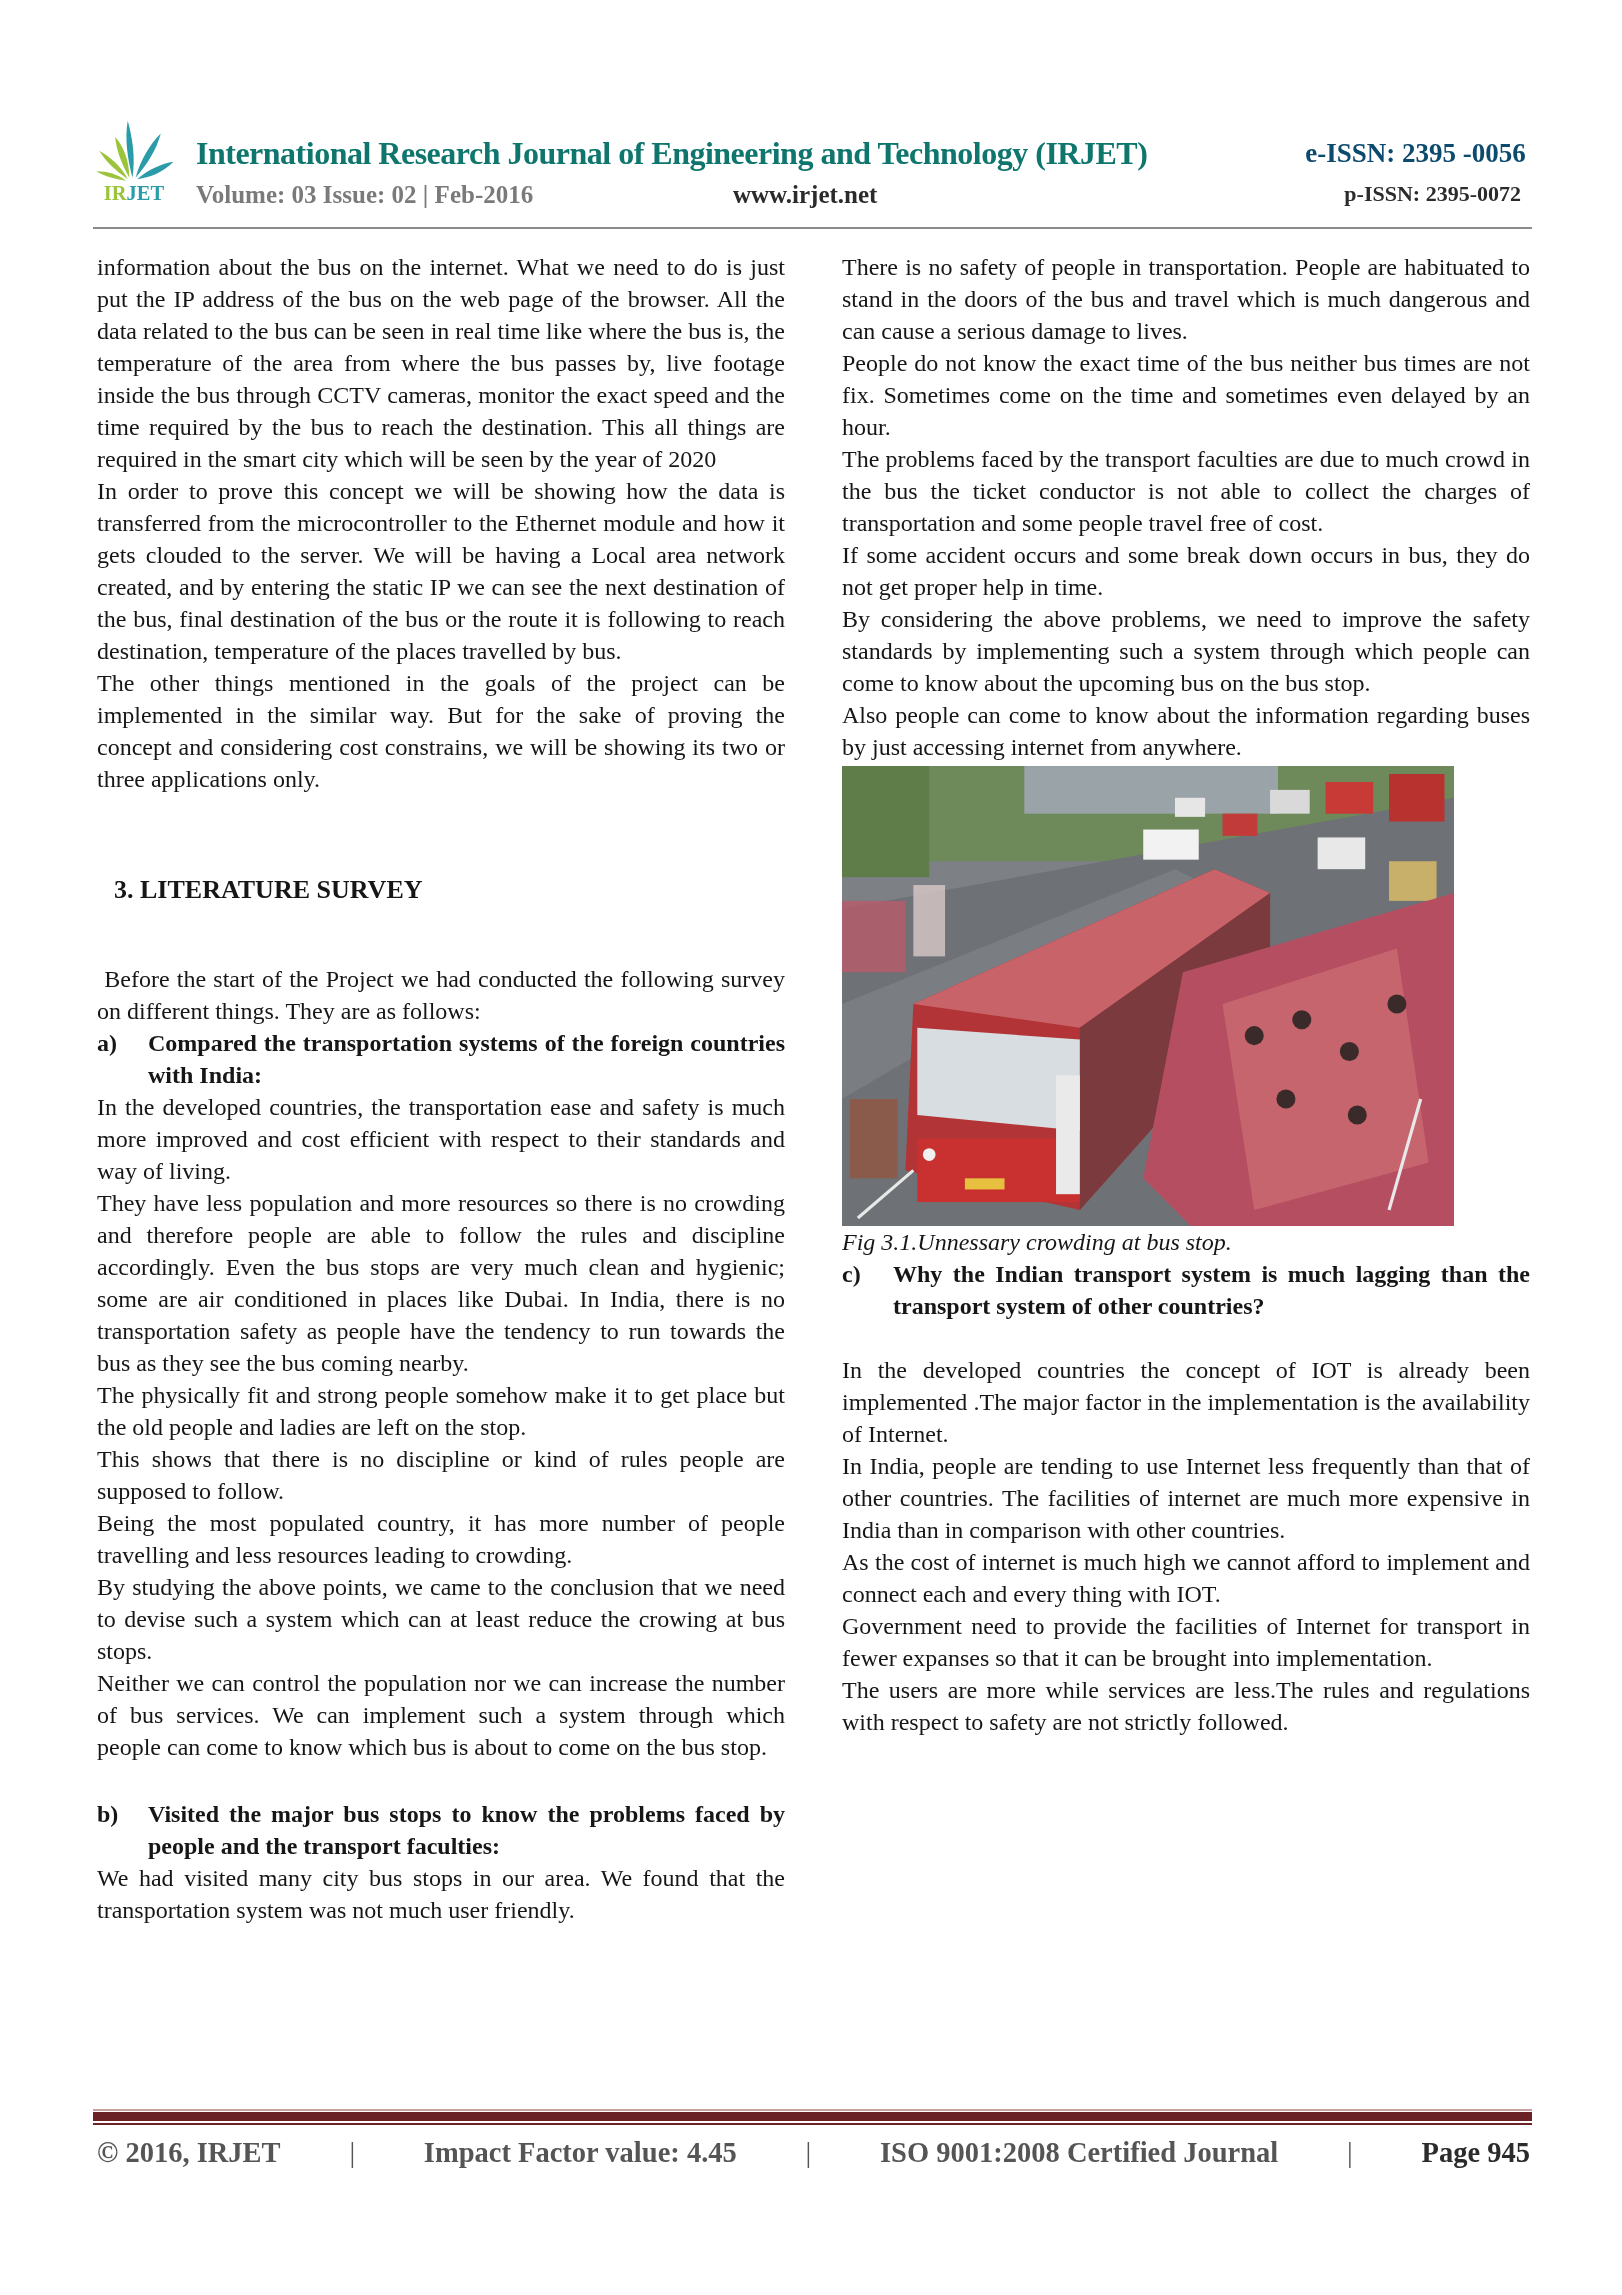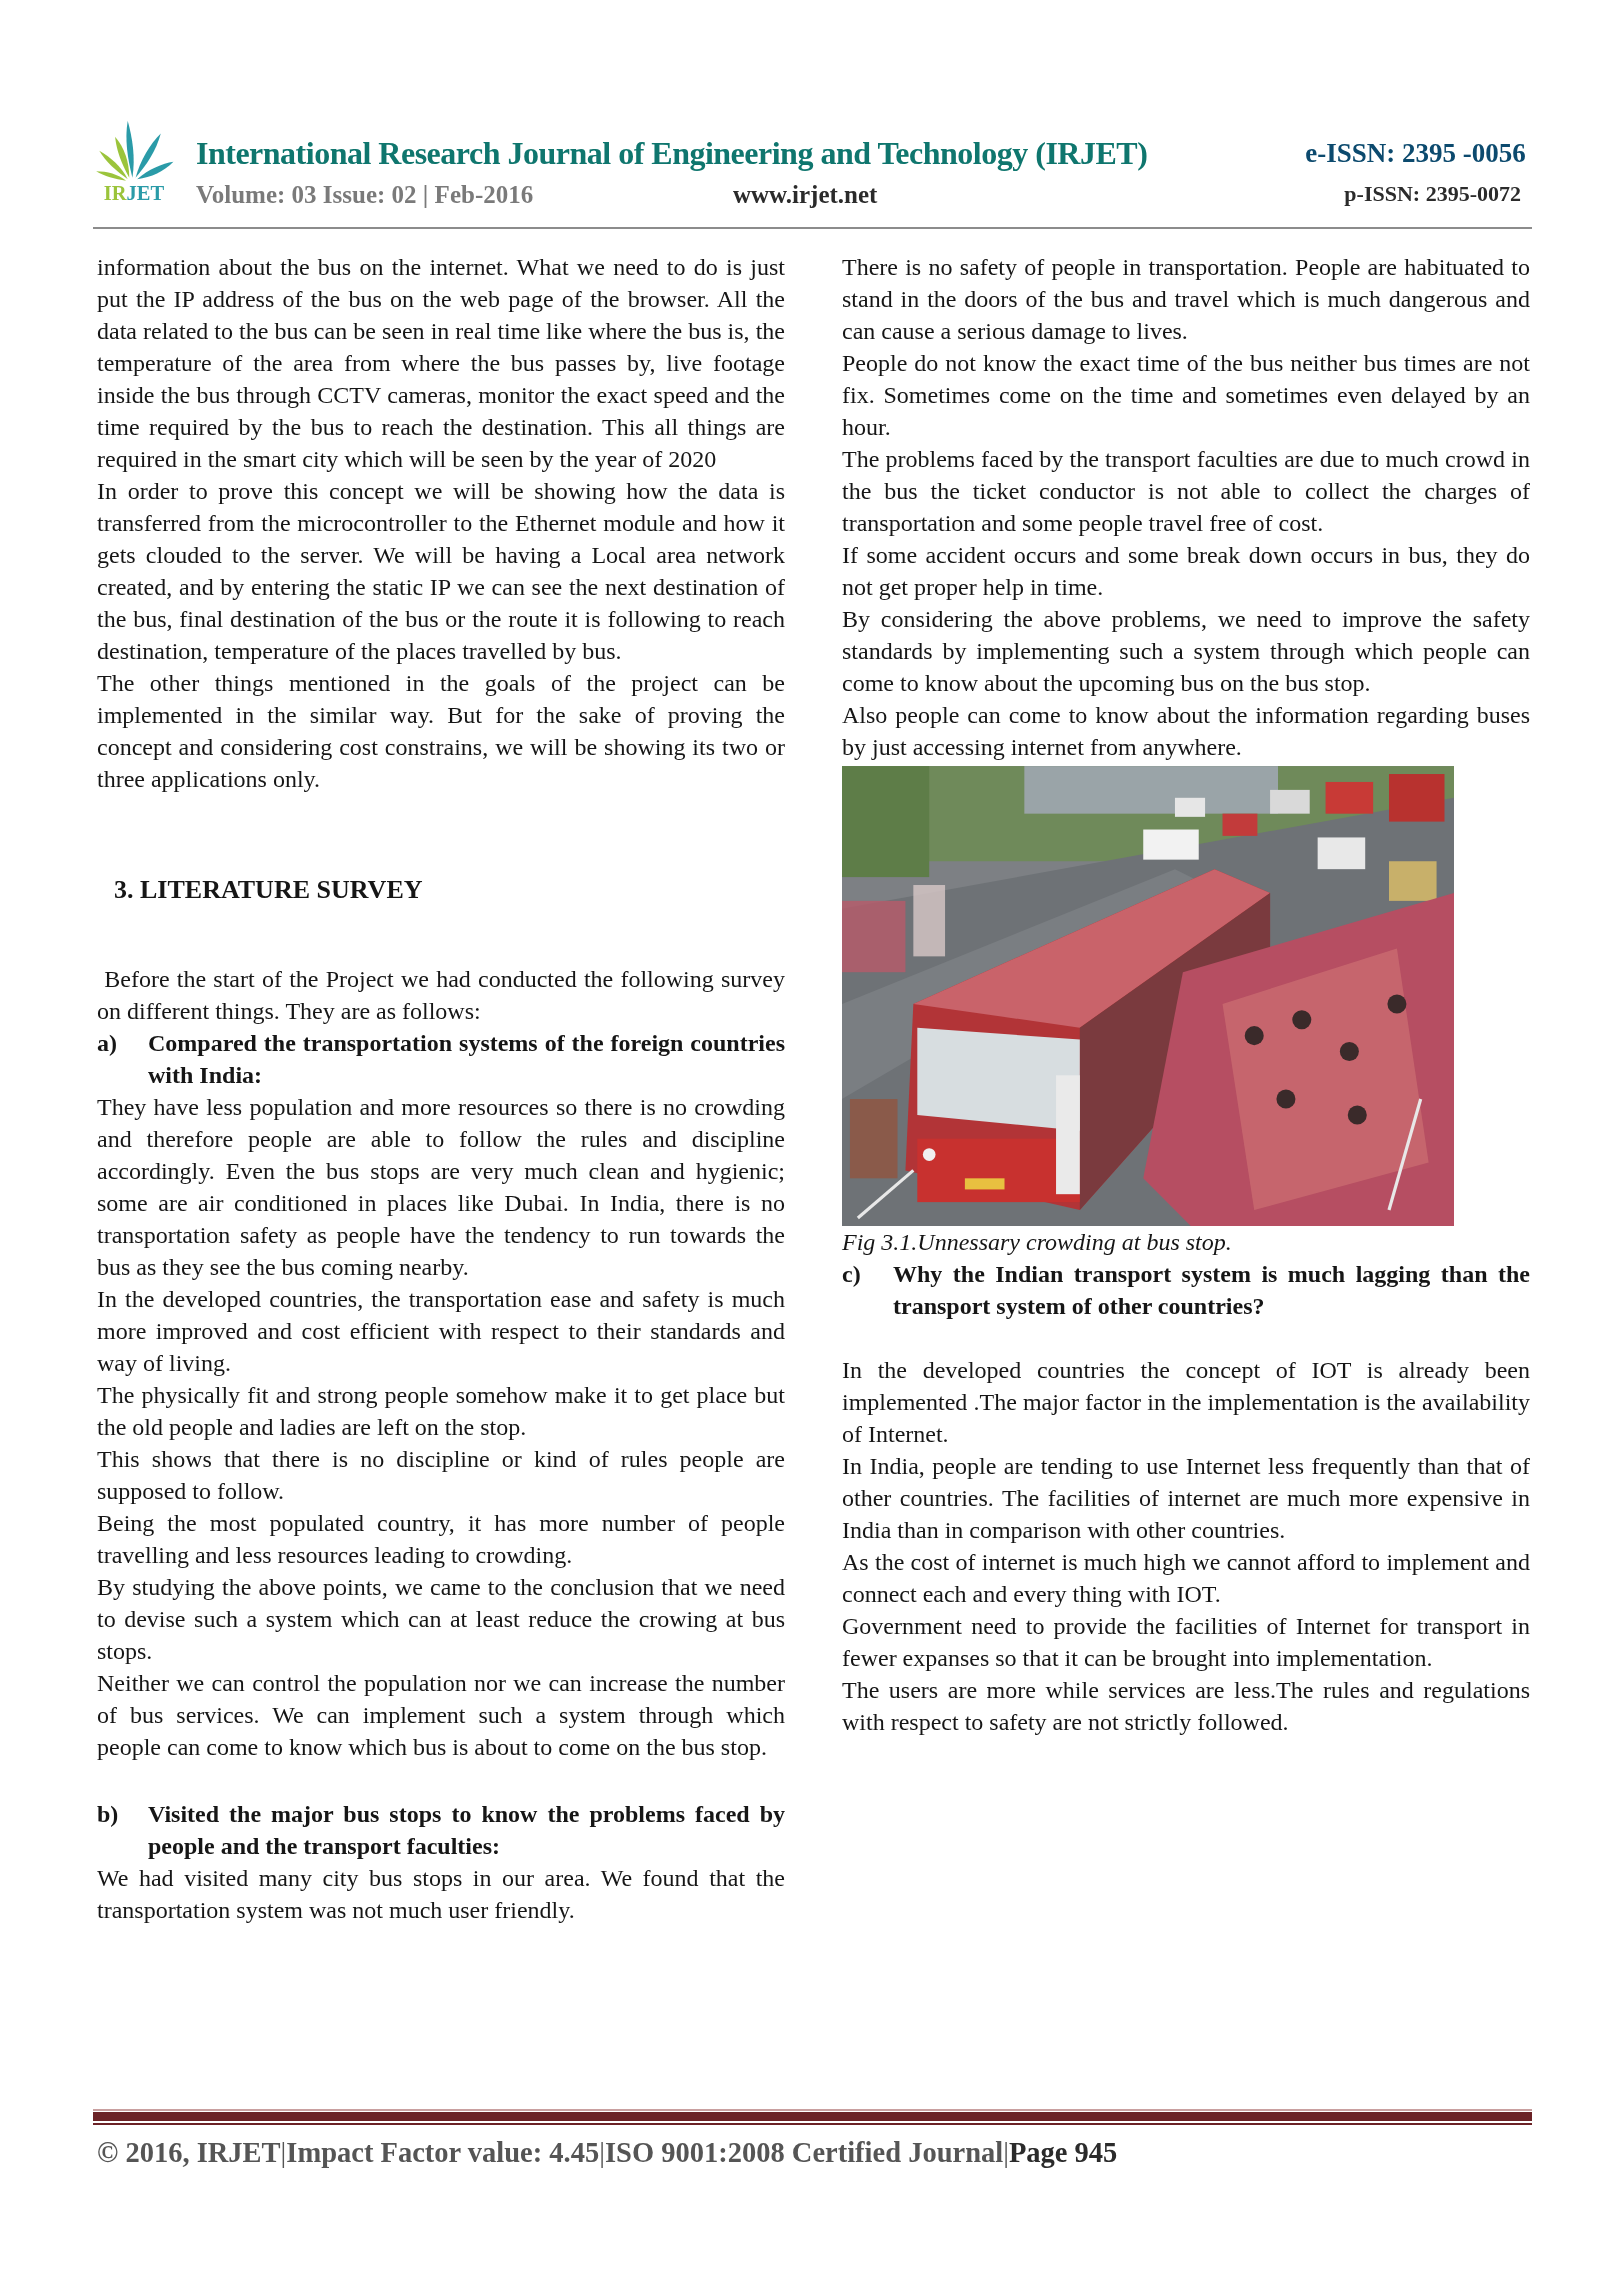--- a/index.html
+++ b/index.html
@@ -38,21 +38,21 @@
   .gap-m { height: 35px; }
   .figure { width: 612px; height: 460px; margin: 3.2px 0 0 0; position: relative; overflow: hidden; }
   .caption { font-style: italic; margin-top: 30px; }
   
   .footer-rule-top { position: absolute; left: 93px; top: 2109px; width: 1439px; height: 1.6px; background: #c9a0a0; }
   .footer-rule { position: absolute; left: 93px; top: 2112px; width: 1439px; height: 8.7px; background: #6b2226; }
   .footer-rule-bot { position: absolute; left: 93px; top: 2123px; width: 1439px; height: 2.4px; background: #6b2226; }
   .footer {
     position: absolute; left: 97px; top: 2133px; width: 1433px; height: 40px;
     font-size: 28.5px; font-weight: bold; color: #555555; display: flex; align-items: center;
-    justify-content: flex-start; white-space: nowrap;
+    justify-content: space-between; white-space: nowrap;
   }
   .footer .sep { color: #555555; font-weight: normal; }
   .footer .page { color: #2b2b2b; }
 </style>
 </head>
 <body>
 
 <div class="header">
   <svg class="logo" viewBox="0 0 104 110">
     <g>
@@ -80,22 +80,22 @@
   <p>In order to prove this concept we will be showing how the data is transferred from the microcontroller to the Ethernet module and how it gets clouded to the server. We will be having a Local area network created, and by entering the static IP we can see the next destination of the bus, final destination of the bus or the route it is following to reach destination, temperature of the places travelled by bus.</p>
   <p>The other things mentioned in the goals of the project can be implemented in the similar way. But for the sake of proving the concept and considering cost constrains, we will be showing its two or three applications only.</p>
   <div style="height:62px"></div>
   <h2 class="section-heading">3. LITERATURE SURVEY</h2>
   <div style="height:40px"></div>
   <p style="white-space:pre-wrap"> Before the start of the Project we had conducted the following survey on different things. They are as follows:</p>
   <div class="sub-heading">
     <span class="marker">a)</span>
     <span class="text">Compared the transportation systems of the foreign countries with India:</span>
   </div>
+  <p>In the developed countries, the transportation ease and safety is much more improved and cost efficient with respect to their standards and way of living.</p>
   <p>They have less population and more resources so there is no crowding and therefore people are able to follow the rules and discipline accordingly. Even the bus stops are very much clean and hygienic; some are air conditioned in places like Dubai. In India, there is no transportation safety as people have the tendency to run towards the bus as they see the bus coming nearby.</p>
-  <p>In the developed countries, the transportation ease and safety is much more improved and cost efficient with respect to their standards and way of living.</p>
   <p>The physically fit and strong people somehow make it to get place but the old people and ladies are left on the stop.</p>
   <p>This shows that there is no discipline or kind of rules people are supposed to follow.</p>
   <p>Being the most populated country, it has more number of people travelling and less resources leading to crowding.</p>
   <p>By studying the above points, we came to the conclusion that we need to devise such a system which can at least reduce the crowing at bus stops.</p>
   <p>Neither we can control the population nor we can increase the number of bus services. We can implement such a system through which people can come to know which bus is about to come on the bus stop.</p>
   <div class="gap-m"></div>
   <div class="sub-heading">
     <span class="marker">b)</span>
     <span class="text">Visited the major bus stops to know the problems faced by people and the transport faculties:</span>
   </div>

